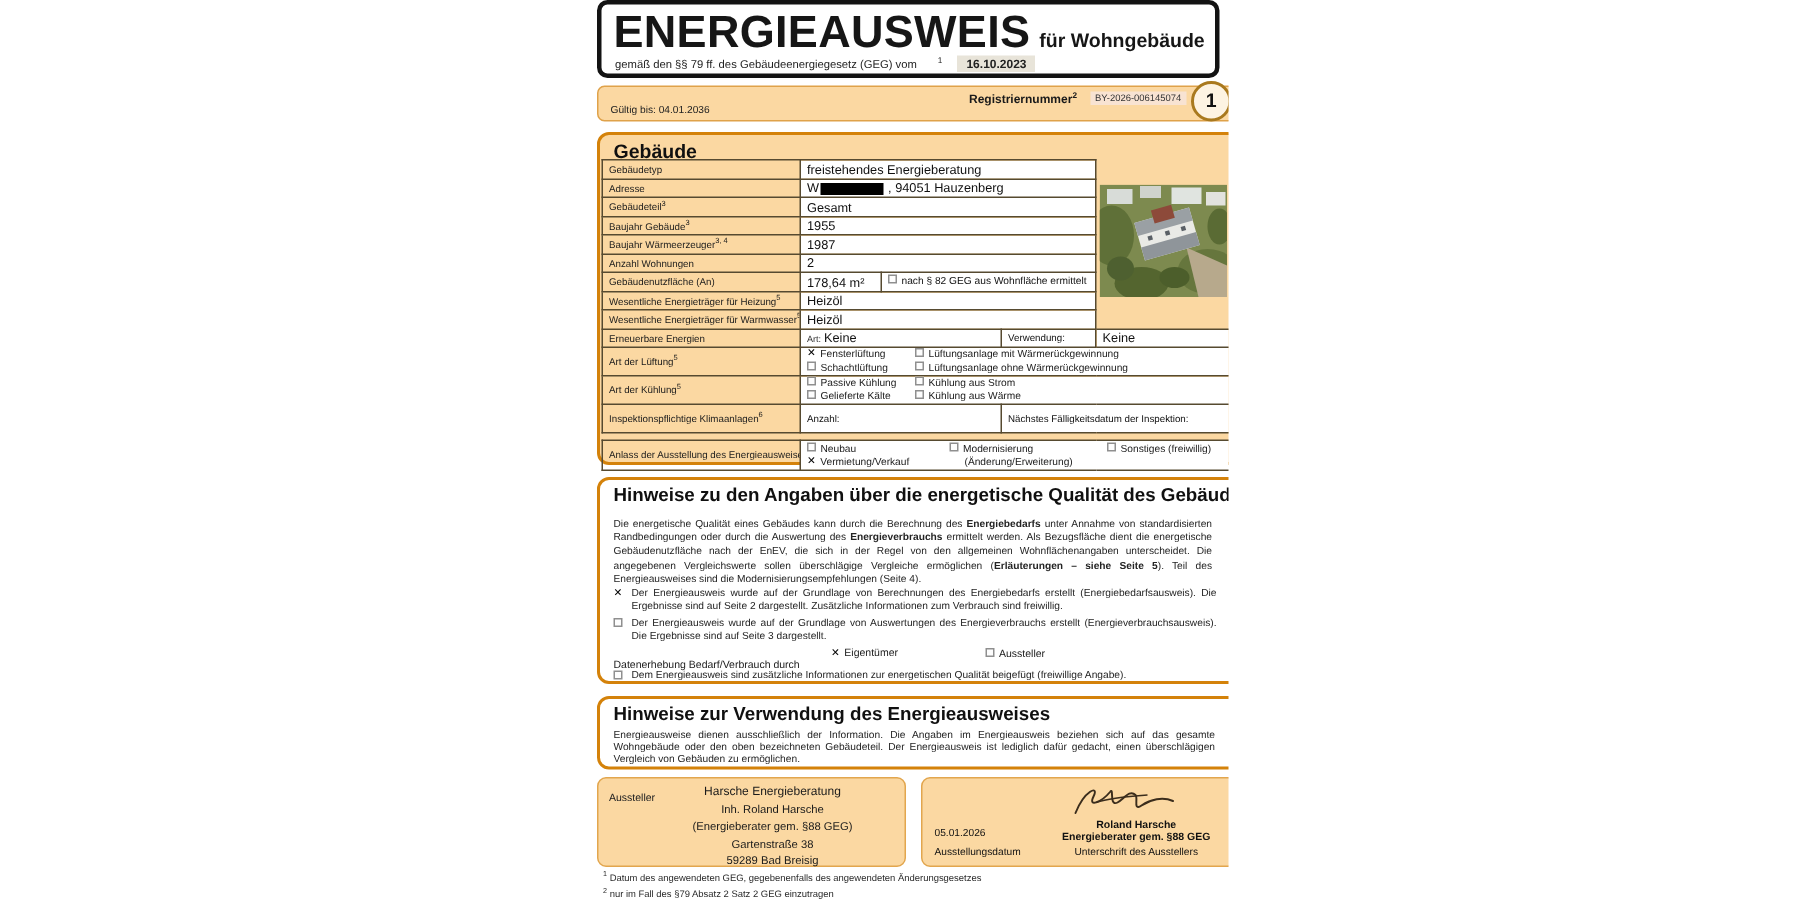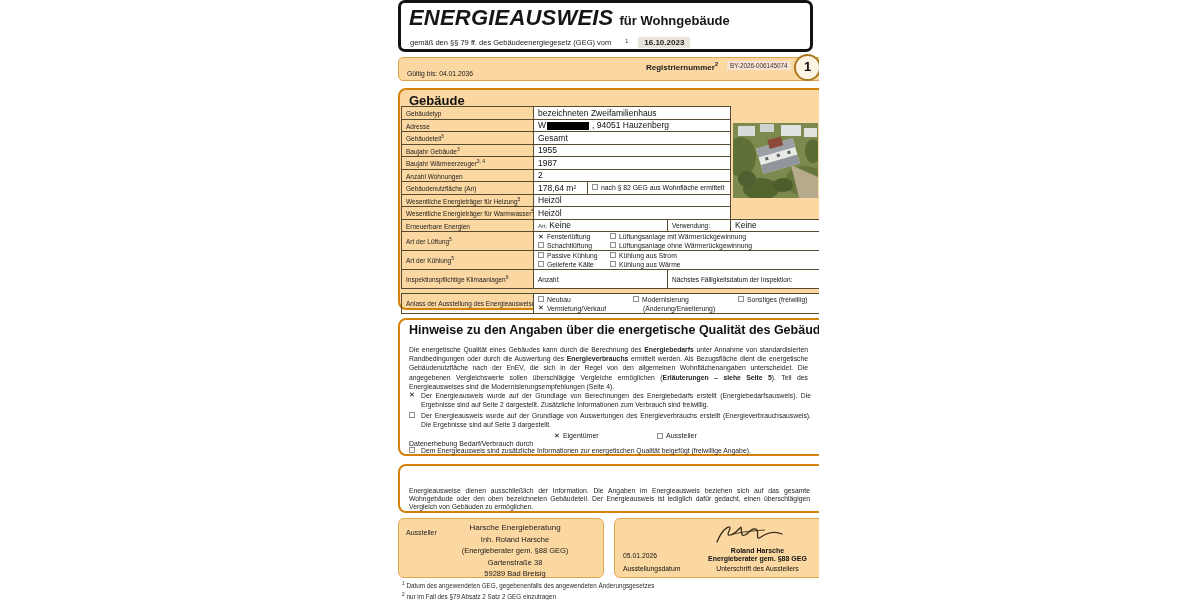--- a/index.html
+++ b/index.html
@@ -5,21 +5,21 @@
   html,body{margin:0;padding:0;background:#ffffff;}
   .screen{position:relative;width:1200px;height:600px;background:#ffffff;overflow:hidden;
           font-family:"Liberation Sans",sans-serif;color:#111;}
   .doc{position:absolute;left:398px;top:0;width:421px;height:600px;overflow:hidden;}
   .abs{position:absolute;}
 
   
   .hdrbox{position:absolute;left:0;top:0;width:415px;height:52px;box-sizing:border-box;
           border:3px solid #131313;border-radius:7px;background:#fff;}
   .titleline{position:absolute;left:8px;top:2px;display:flex;align-items:baseline;white-space:nowrap;}
-  .title{font-size:22px;font-weight:bold;letter-spacing:.2px;color:#161616;font-style:italic;}
+  .title{font-size:30px;font-weight:bold;letter-spacing:.2px;color:#161616;}
   .subtitle{font-size:13px;font-weight:bold;margin-left:6px;color:#161616;}
   .lawline{position:absolute;left:9px;top:34px;display:flex;align-items:center;white-space:nowrap;
            font-size:7.5px;color:#222;}
   .lawsup{font-size:5.5px;vertical-align:super;margin-left:14px;position:relative;top:-2px;}
   .datechip{margin-left:10px;background:#e8e4d9;padding:1px 6px;font-size:8px;font-weight:bold;color:#222;}
 
   
   .valbar{position:absolute;left:0;top:57px;width:429px;height:24px;box-sizing:border-box;
           background:#fbd8a2;border:1px solid #dfa24a;border-radius:5px;}
   .valleft{position:absolute;left:8px;top:12px;font-size:6.8px;color:#222;white-space:nowrap;}
@@ -112,21 +112,21 @@
     <colgroup>
           <col style="width:132px">
           <col style="width:54px">
           <col style="width:80px">
           <col style="width:63px">
           <col style="width:95px">
         </colgroup>
     <tbody>
           <tr style="height:12.5px">
       <td class="lc"><span>Gebäudetyp</span><sup></sup></td>
-      <td class="vc" colspan="3"><span>bezeichneten Zweifamilienhaus</span></td>
+      <td class="vc" colspan="3"><span>freistehendes Energieberatung</span></td>
       <td class="oc"></td>
     </tr>
     <tr style="height:12.5px">
       <td class="lc"><span>Adresse</span><sup></sup></td>
       <td class="vc" colspan="3">
         <span>W</span><span class="redact"></span><span>, 94051 Hauzenberg</span>
       </td>
       <td class="oc"></td>
     </tr>
     <tr style="height:12.5px">
@@ -278,20 +278,21 @@
       <span class="inlineopt abs" style="left:145px;top:0"><span class="cb cb-on"></span><span>Eigentümer</span></span>
       <span class="inlineopt abs" style="left:248px;top:0"><span class="cb cb-off"></span><span>Aussteller</span></span>
     </div>
     <div class="item" style="top:126px">
       <span class="mk cb cb-off"></span>
       <span class="tx">Dem Energieausweis sind zusätzliche Informationen zur energetischen Qualität beigefügt (freiwillige Angabe).</span>
     </div>
   </div>
 
   <div class="obox fillw" style="left:0;top:464px;width:429px;height:49px;">
+    <div class="sechead" style="font-size:12.5px">Hinweise zur Verwendung des Energieausweises</div>
     <div class="para abs" style="left:9px;top:21px;width:401px;line-height:7.9px;">Energieausweise dienen ausschließlich der Information. Die Angaben im Energieausweis beziehen sich auf das gesamte Wohngebäude oder den oben bezeichneten Gebäudeteil. Der Energieausweis ist lediglich dafür gedacht, einen überschlägigen Vergleich von Gebäuden zu ermöglichen.</div>
   </div>
 
   <div class="bbox" style="left:0;width:206px;">
     <div class="abs small7" style="left:7px;top:10px;">Aussteller</div>
     <div class="centercol">
       <span class="cl first">Harsche Energieberatung</span>
       <span class="cl">Inh. Roland Harsche</span>
       <span class="cl">(Energieberater gem. §88 GEG)</span>
       <span class="cl">Gartenstraße 38</span>

